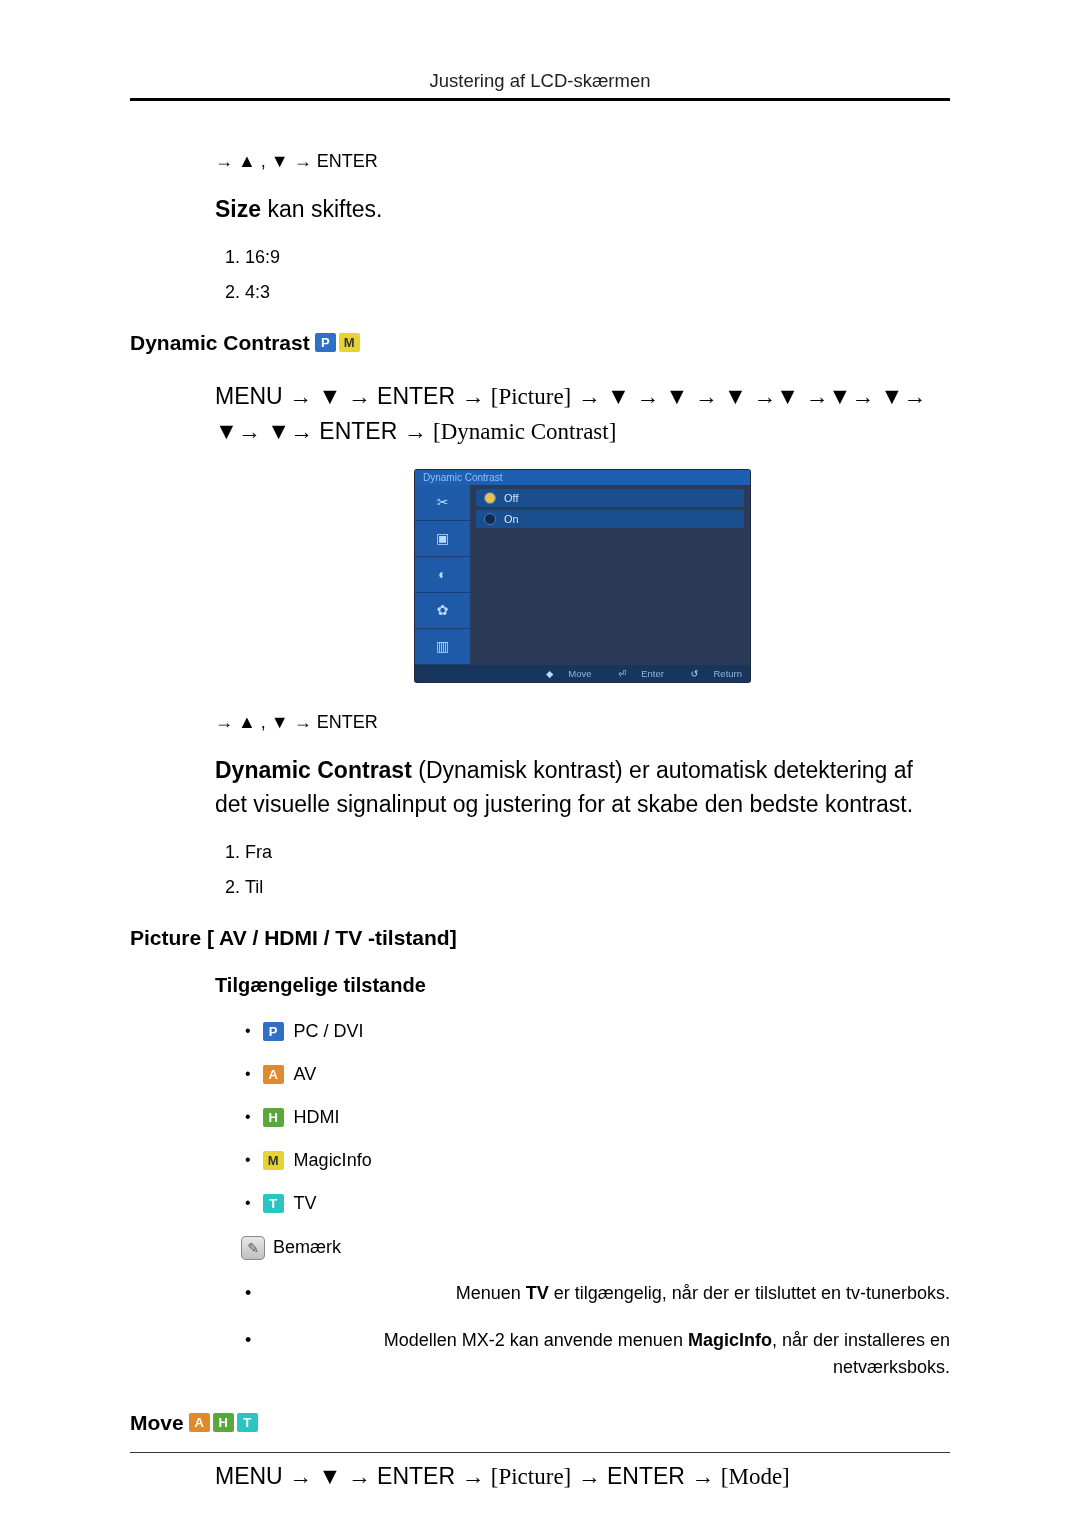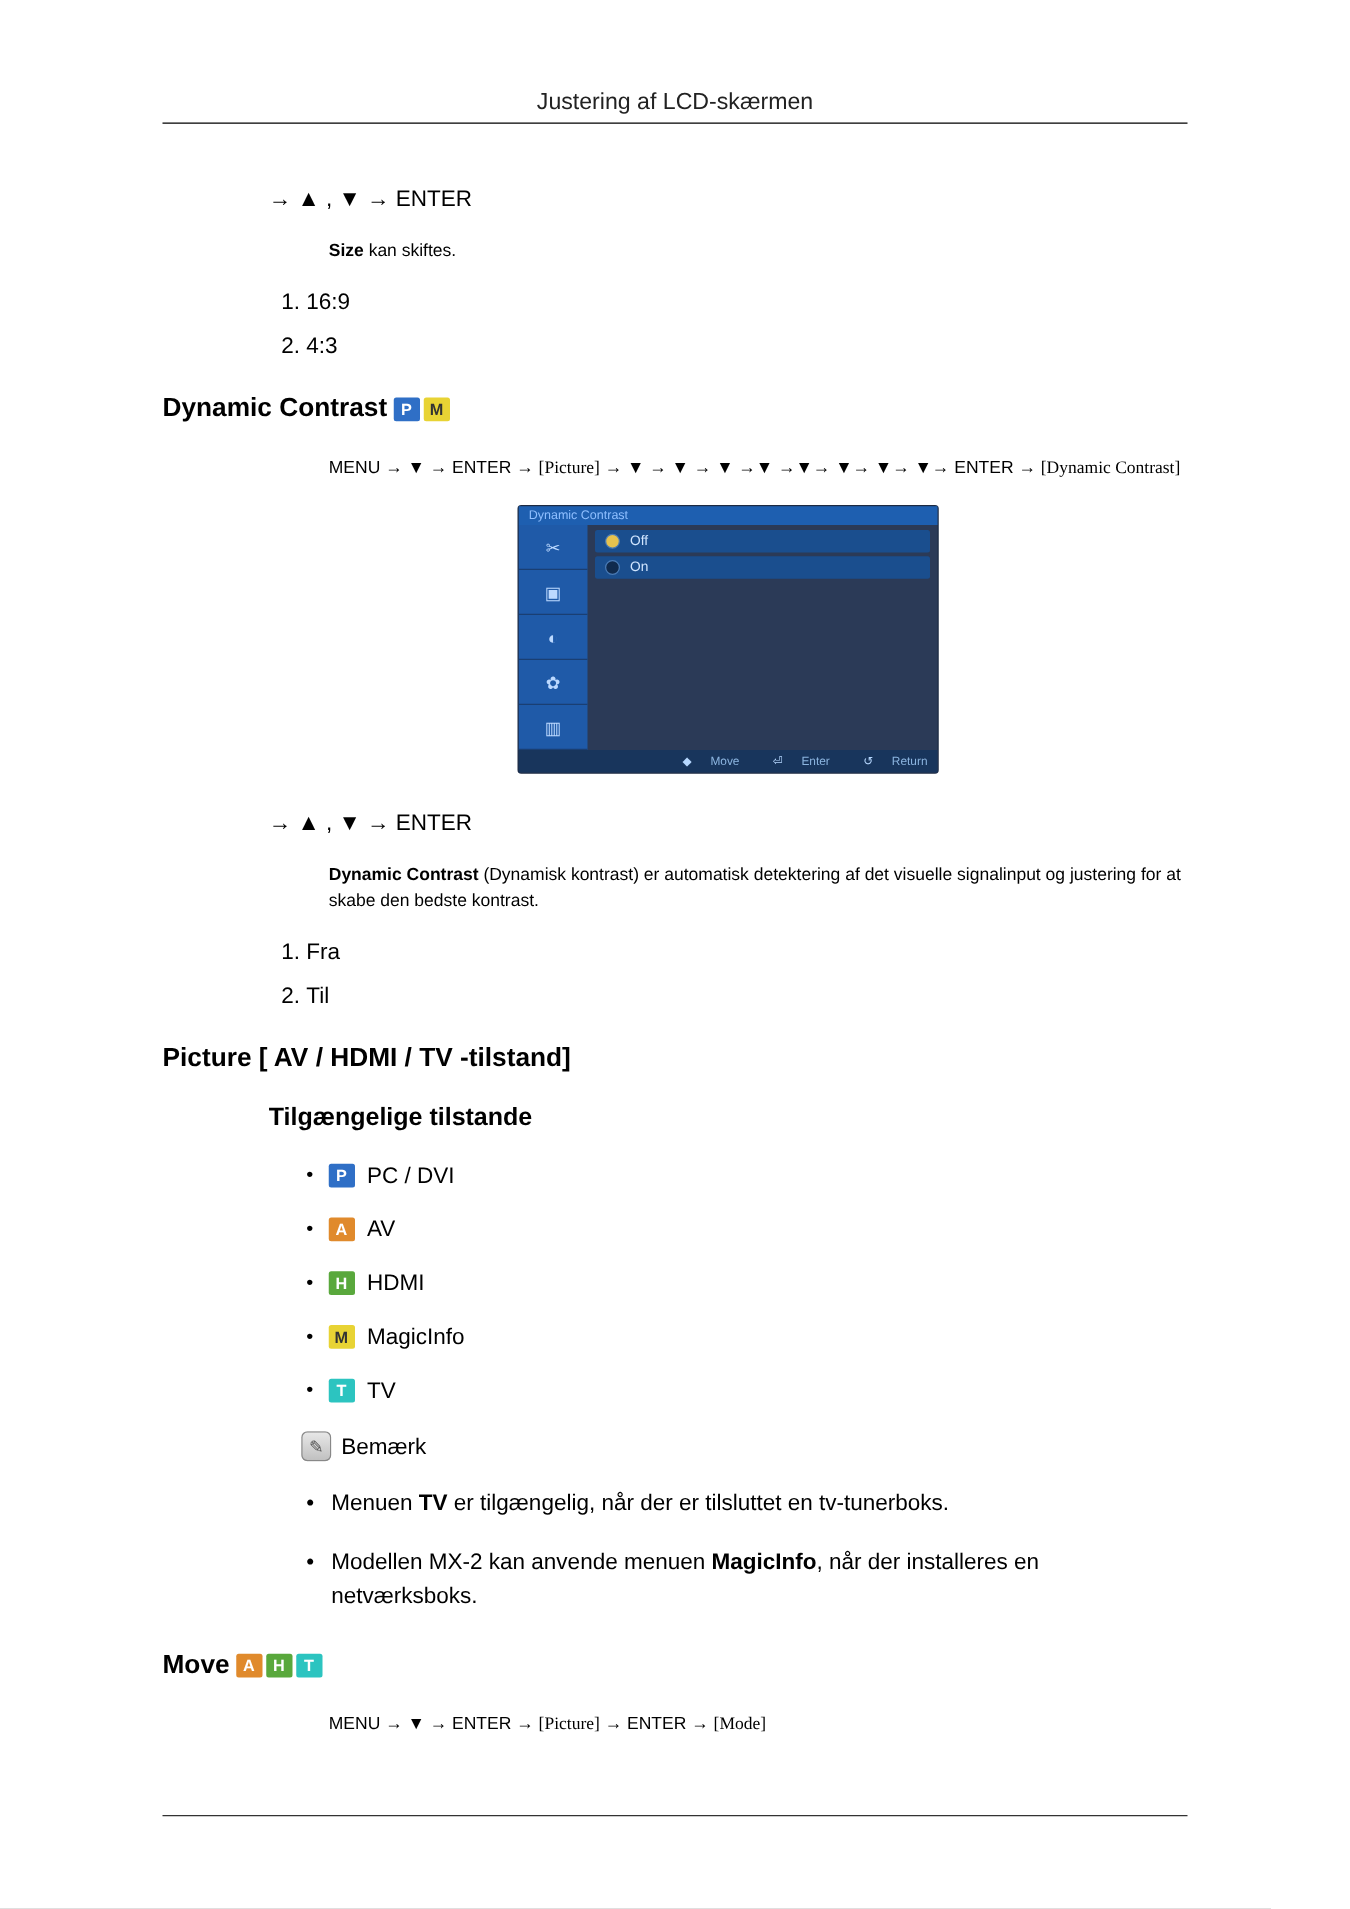--- a/index.html
+++ b/index.html
@@ -15,37 +15,36 @@
     background: #fff;
     position: relative;
     box-sizing: border-box;
     padding: 70px 130px 70px 130px;
     color: #000;
   }
   .hdr-title {
     text-align: center;
     font-size: 18.5px;
     color: #222;
-    border-bottom: 1px solid #000000;
+    border-bottom: 3px solid #000000;
     padding-bottom: 6px;
     margin: 0 0 50px 0;
   }
   .indent {
     margin-left: 85px;
   }
   .nav-line {
     font-size: 18px;
     color: #000;
     margin-bottom: 20px;
   }
   .body-text {
-    font-size: 14px;
+    font-size: 23px;
     line-height: 1.5;
     margin-bottom: 20px;
-    margin-left: 48px;
   }
   .body-text .bold, b { font-weight: bold; }
   ol.tight {
     margin: 0 0 28px 0;
     padding-left: 30px;
     font-size: 18px;
   }
   ol.tight li { margin-bottom: 14px; }
   ol.tight li b { font-weight: normal; }
 
@@ -180,20 +179,21 @@
     list-style:none;
     margin:0 0 30px 0;
     padding-left:30px;
     font-size:18px;
   }
   ul.notes li {
     margin-bottom:20px;
     position:relative;
     padding-left:20px;
     line-height:1.5;
+    text-align:right;
   }
   ul.notes li::before {
     content:"•";
     position:absolute;
     left:0;
     top:0;
   }
 
   .footer-rule {
     position:absolute;

